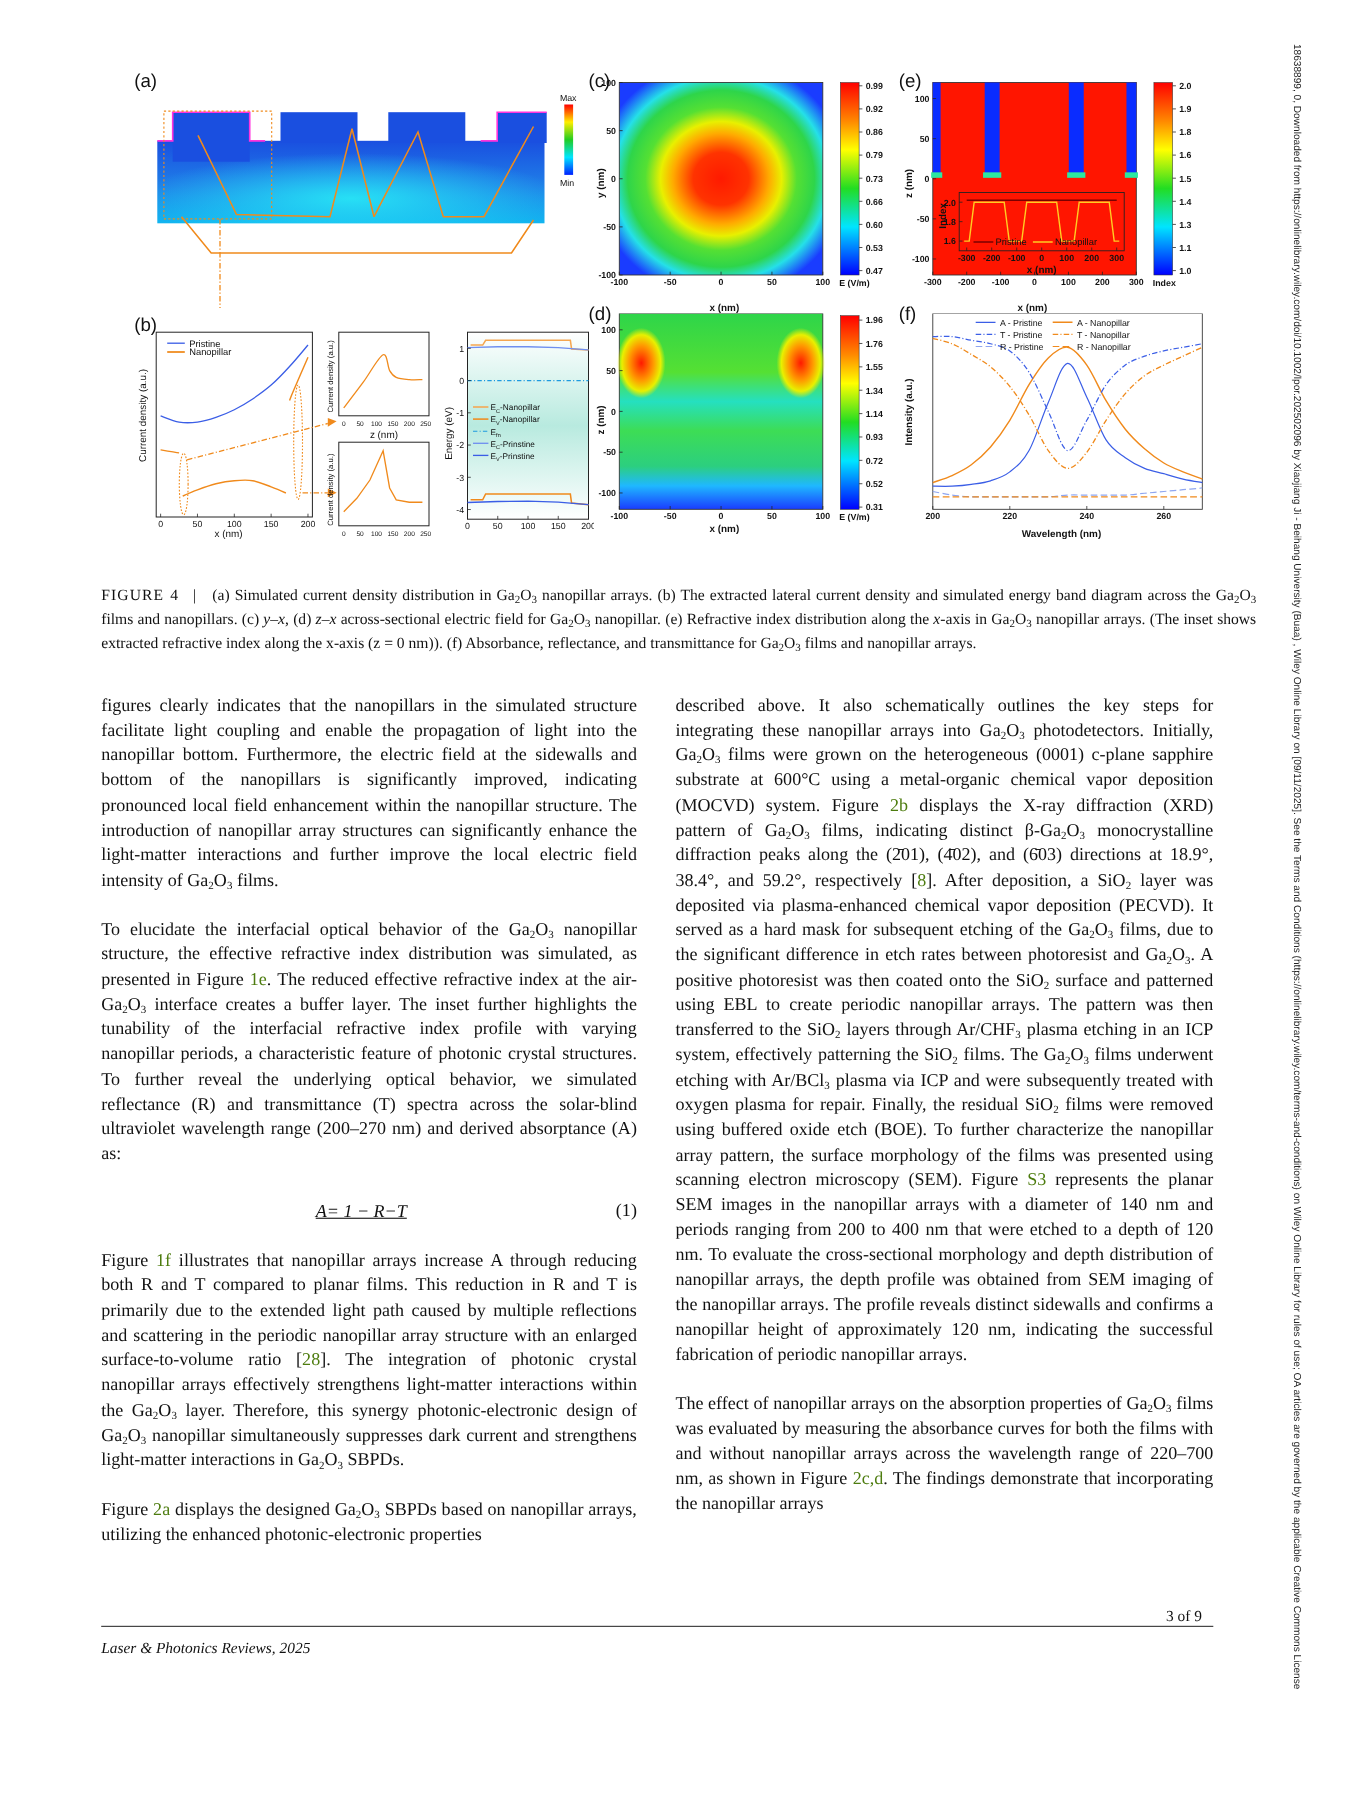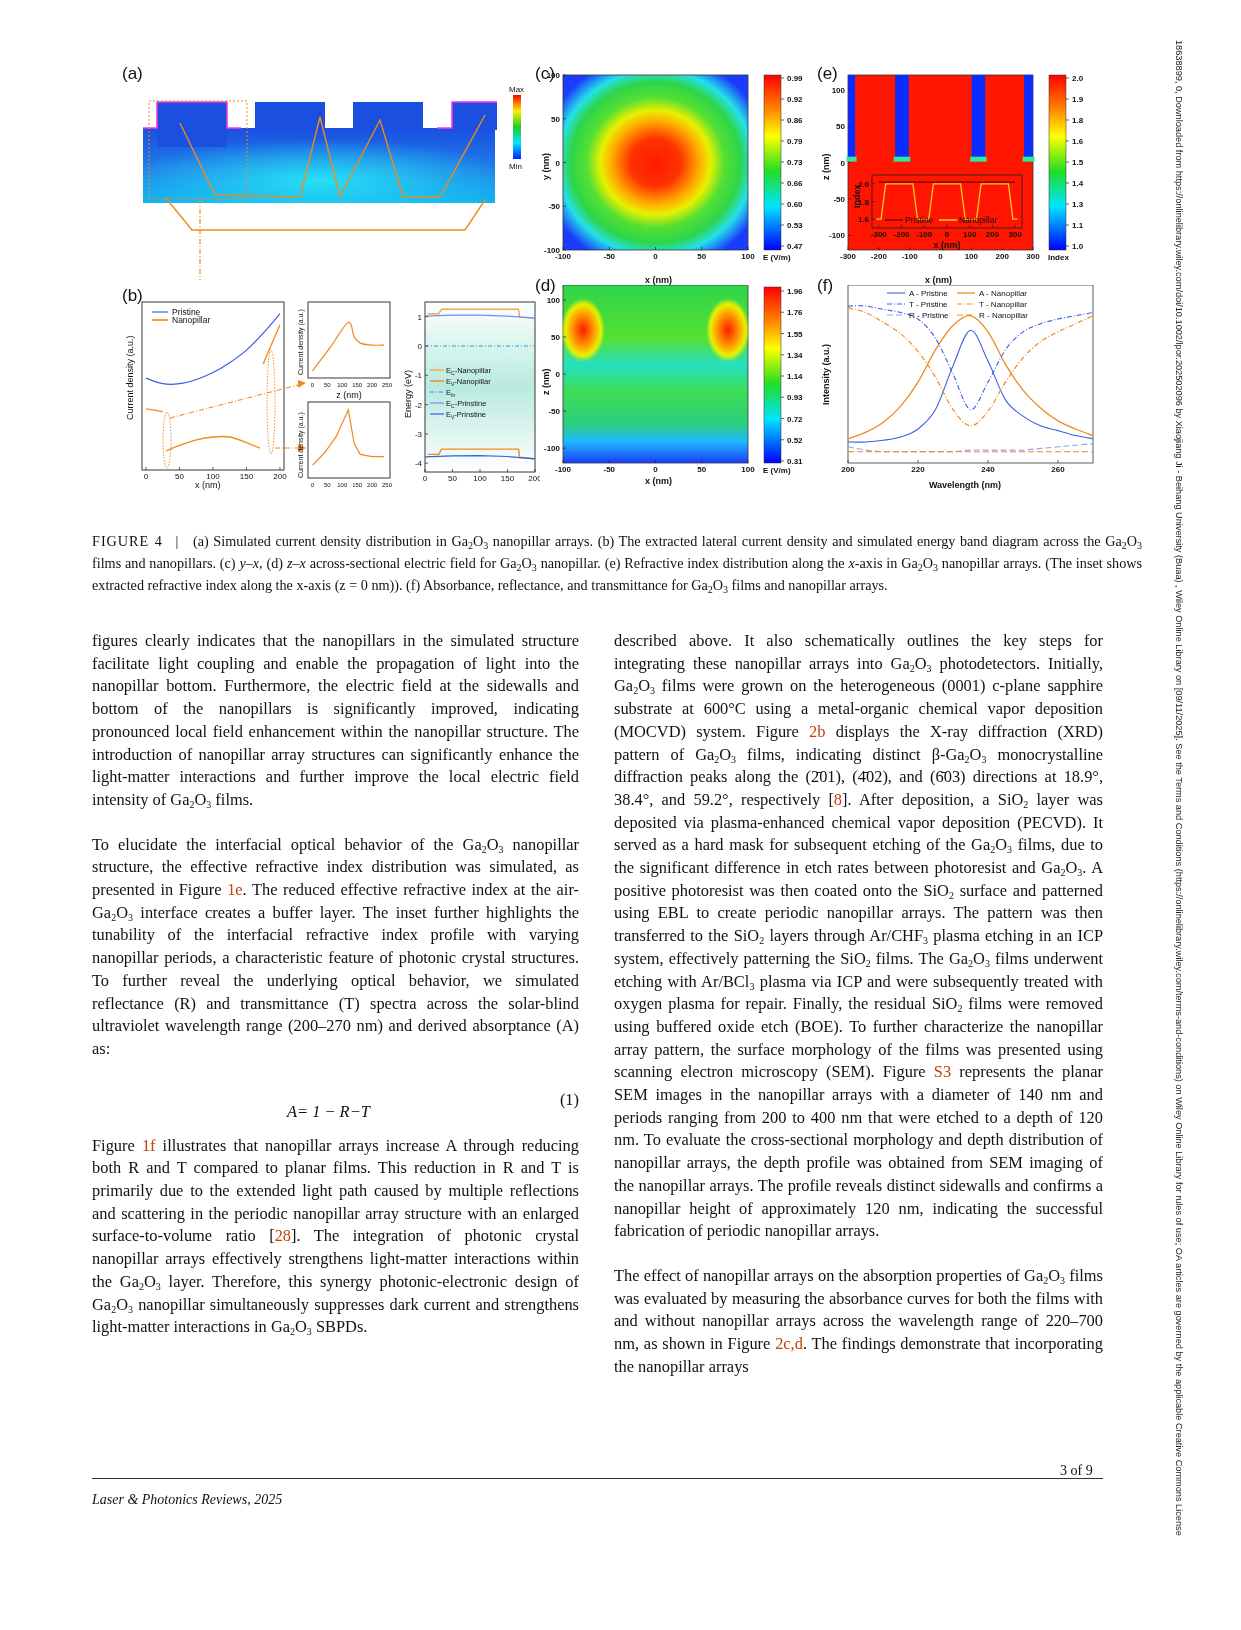--- a/index.html
+++ b/index.html
@@ -10,24 +10,24 @@
   .panel-label { font-family:"Liberation Sans",sans-serif; font-size:17px; color:#111; }
   .tick { font-family:"Liberation Sans",sans-serif; font-size:8px; font-weight:bold; fill:#111; }
   .tickn { font-family:"Liberation Sans",sans-serif; font-size:8px; fill:#111; }
   .axl { font-family:"Liberation Sans",sans-serif; font-size:9px; font-weight:bold; fill:#111; }
   .leg { font-family:"Liberation Sans",sans-serif; font-size:8.5px; fill:#111; }
   .caption { left:92px; top:530px; width:1050px; font-size:14.2px; line-height:22px; text-align:justify; }
   .caption .fig { font-family:"Liberation Serif",serif; letter-spacing:1px; margin-right:8px; }
   .caption .bar { margin-right:10px; }
   .col { font-size:16.4px; line-height:22.7px; text-align:justify; }
   .col p { margin:0 0 22px 0; }
-  .lnk { color:#c2410c;margin-top:19px; }
+  .lnk { color:#4d7c0f;margin-top:19px; }
   sub { font-size:10px; line-height:0; vertical-align:-3px; }
   .eq { position:relative; height:34px; margin-bottom:18px; }
-  .eq .f { position:absolute; left:195px; top:18px; font-style:normal; }
+  .eq .f { position:absolute; left:195px; top:7px; font-style:normal;text-decoration:underline; }
   .eq .n { position:absolute; right:0; top:6px; }
   .footer-rule { left:92px; top:1478px; width:1011px; height:1px; background:#333; }
   .footer-l { left:92px; top:1492px; font-size:14px; font-style:italic; }
   .footer-r { left:1060px; top:1463px; font-size:14px; }
   .sidebar { left:1170px; top:40px; width:20px; height:1560px; }
   .sidebar span { position:absolute; left:0; top:0; transform-origin:0 0; transform:translate(14px,0) rotate(90deg);
                   white-space:nowrap; font-family:"Liberation Sans",sans-serif; font-size:9.2px; color:#222; }
 </style>
 </head>
 <body>
@@ -485,20 +485,21 @@
 </div>
 
 <div class="abs col" style="left:92px;top:630px;width:487px;">
   <p class="rich">figures clearly indicates that the nanopillars in the simulated structure facilitate light coupling and enable the propagation of light into the nanopillar bottom. Furthermore, the electric field at the sidewalls and bottom of the nanopillars is significantly improved, indicating pronounced local field enhancement within the nanopillar structure. The introduction of nanopillar array structures can significantly enhance the light-matter interactions and further improve the local electric field intensity of Ga<sub>2</sub>O<sub>3</sub> films.</p>
   <p class="rich">To elucidate the interfacial optical behavior of the Ga<sub>2</sub>O<sub>3</sub> nanopillar structure, the effective refractive index distribution was simulated, as presented in Figure <span class="lnk">1e</span>. The reduced effective refractive index at the air-Ga<sub>2</sub>O<sub>3</sub> interface creates a buffer layer. The inset further highlights the tunability of the interfacial refractive index profile with varying nanopillar periods, a characteristic feature of photonic crystal structures. To further reveal the underlying optical behavior, we simulated reflectance (R) and transmittance (T) spectra across the solar-blind ultraviolet wavelength range (200–270 nm) and derived absorptance (A) as:</p>
   <div class="eq">
     <i class="f" style="font-style:italic">A= 1 − R−T</i>
     <span class="n">(1)</span>
   </div>
   <p class="rich">Figure <span class="lnk">1f</span> illustrates that nanopillar arrays increase A through reducing both R and T compared to planar films. This reduction in R and T is primarily due to the extended light path caused by multiple reflections and scattering in the periodic nanopillar array structure with an enlarged surface-to-volume ratio [<span class="lnk">28</span>]. The integration of photonic crystal nanopillar arrays effectively strengthens light-matter interactions within the Ga<sub>2</sub>O<sub>3</sub> layer. Therefore, this synergy photonic-electronic design of Ga<sub>2</sub>O<sub>3</sub> nanopillar simultaneously suppresses dark current and strengthens light-matter interactions in Ga<sub>2</sub>O<sub>3</sub> SBPDs.</p>
+  <p class="rich">Figure <span class="lnk">2a</span> displays the designed Ga<sub>2</sub>O<sub>3</sub> SBPDs based on nanopillar arrays, utilizing the enhanced photonic-electronic properties</p>
 </div>
 
 <div class="abs col" style="left:614px;top:630px;width:489px;">
   <p class="rich">described above. It also schematically outlines the key steps for integrating these nanopillar arrays into Ga<sub>2</sub>O<sub>3</sub> photodetectors. Initially, Ga<sub>2</sub>O<sub>3</sub> films were grown on the heterogeneous (0001) c-plane sapphire substrate at 600°C using a metal-organic chemical vapor deposition (MOCVD) system. Figure <span class="lnk">2b</span> displays the X-ray diffraction (XRD) pattern of Ga<sub>2</sub>O<sub>3</sub> films, indicating distinct β-Ga<sub>2</sub>O<sub>3</sub> monocrystalline diffraction peaks along the (2̄01), (4̄02), and (6̄03) directions at 18.9°, 38.4°, and 59.2°, respectively [<span class="lnk">8</span>]. After deposition, a SiO<sub>2</sub> layer was deposited via plasma-enhanced chemical vapor deposition (PECVD). It served as a hard mask for subsequent etching of the Ga<sub>2</sub>O<sub>3</sub> films, due to the significant difference in etch rates between photoresist and Ga<sub>2</sub>O<sub>3</sub>. A positive photoresist was then coated onto the SiO<sub>2</sub> surface and patterned using EBL to create periodic nanopillar arrays. The pattern was then transferred to the SiO<sub>2</sub> layers through Ar/CHF<sub>3</sub> plasma etching in an ICP system, effectively patterning the SiO<sub>2</sub> films. The Ga<sub>2</sub>O<sub>3</sub> films underwent etching with Ar/BCl<sub>3</sub> plasma via ICP and were subsequently treated with oxygen plasma for repair. Finally, the residual SiO<sub>2</sub> films were removed using buffered oxide etch (BOE). To further characterize the nanopillar array pattern, the surface morphology of the films was presented using scanning electron microscopy (SEM). Figure <span class="lnk">S3</span> represents the planar SEM images in the nanopillar arrays with a diameter of 140 nm and periods ranging from 200 to 400 nm that were etched to a depth of 120 nm. To evaluate the cross-sectional morphology and depth distribution of nanopillar arrays, the depth profile was obtained from SEM imaging of the nanopillar arrays. The profile reveals distinct sidewalls and confirms a nanopillar height of approximately 120 nm, indicating the successful fabrication of periodic nanopillar arrays.</p>
   <p class="rich">The effect of nanopillar arrays on the absorption properties of Ga<sub>2</sub>O<sub>3</sub> films was evaluated by measuring the absorbance curves for both the films with and without nanopillar arrays across the wavelength range of 220–700 nm, as shown in Figure <span class="lnk">2c,d</span>. The findings demonstrate that incorporating the nanopillar arrays</p>
 </div>
 
 <div class="abs footer-rule"></div>
 <div class="abs footer-l">Laser &amp; Photonics Reviews, 2025</div>
 <div class="abs footer-r">3 of 9</div>

